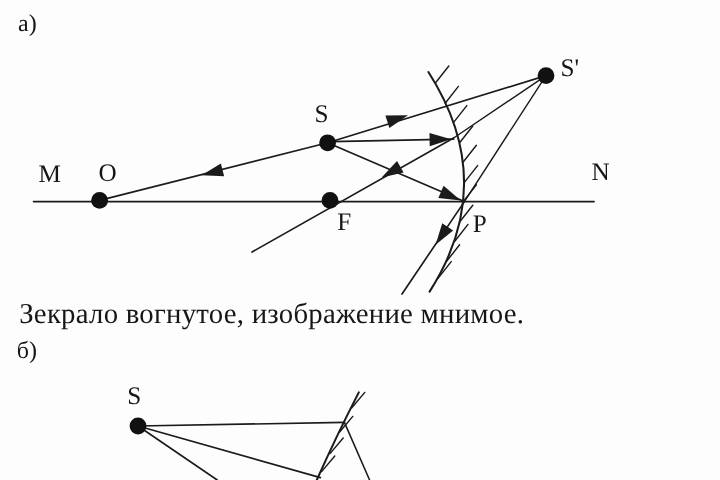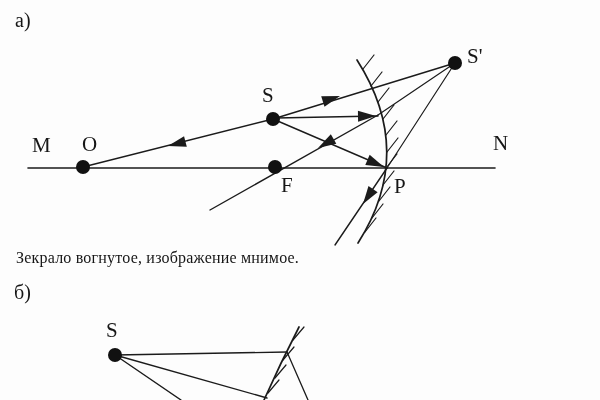--- a/index.html
+++ b/index.html
@@ -9,21 +9,21 @@
     overflow:hidden;
     background:#fdfdfd;
     font-family:"Liberation Serif","DejaVu Serif",serif;
     color:#161616;
   }
   .geom{position:absolute;left:0;top:0;}
   .lbl{position:absolute;white-space:nowrap;line-height:1;}
   .pt-label{font-size:21px;}
   .sec-label{font-size:20px;}
   .heading{font-size:25px;font-weight:bold;letter-spacing:2px;}
-  .caption{font-size:16px;letter-spacing:0.2px;}
+  .caption{font-size:24px;letter-spacing:0.2px;}
 </style>
 </head>
 <body>
 
 <div class="page">
 
   <svg class="geom" width="600" height="400" viewBox="0 0 600 400">
     <g stroke="#1b1b1b" fill="none" stroke-linecap="round">
 
       <g>

